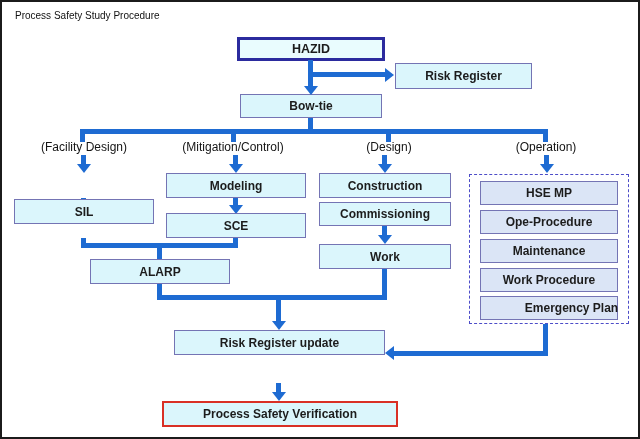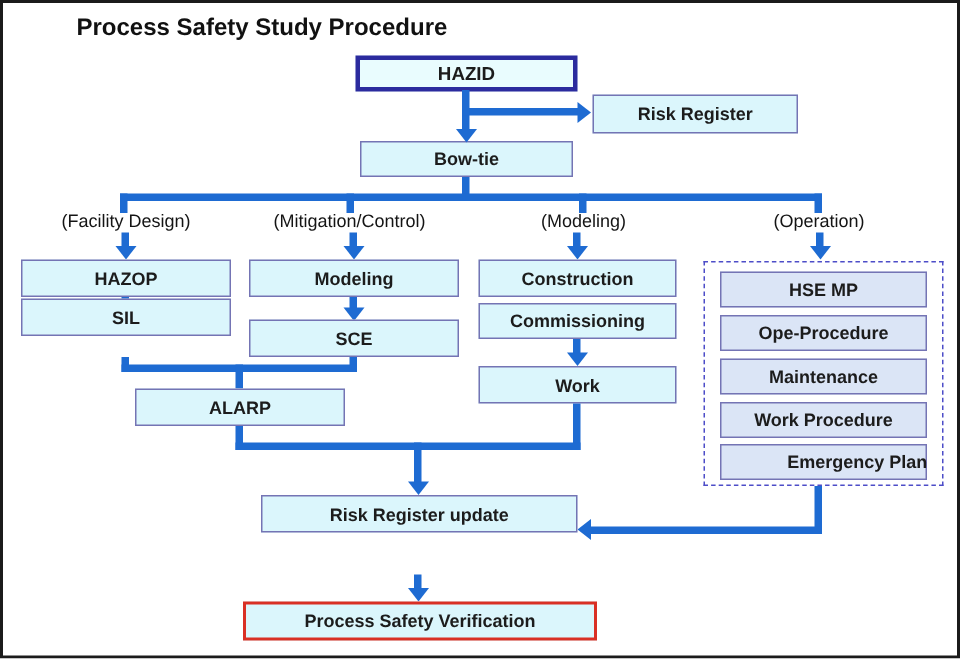--- a/index.html
+++ b/index.html
@@ -12,21 +12,21 @@
     --dashed-border:#4d4dc8;
     --verification-border:#d93025;
   }
   html,body{margin:0;padding:0;background:#fff;}
   .screen{
     position:relative;width:640px;height:439px;box-sizing:border-box;
     background:#fff;border:2px solid #1b1b1b;overflow:hidden;
     font-family:"Liberation Sans","DejaVu Sans",sans-serif;
   }
   .title{
-    position:absolute;left:13px;top:8px;font-size:16px;font-weight:bold;color:#111;margin-left:36px;
+    position:absolute;left:13px;top:8px;font-size:10px;font-weight:normal;color:#111;
   }
   .box{
     position:absolute;box-sizing:border-box;
     background:var(--box-fill-cyan);
     border:1.4px solid var(--box-border);
     display:flex;align-items:center;justify-content:center;
     font-size:12px;color:#1c1c1c;white-space:nowrap;font-weight:bold;
   }
   .box.hazid{background:var(--hazid-fill);border:3px solid var(--hazid-border);font-size:12.5px;}
   .box.lav{background:var(--box-fill-lavender);}
@@ -62,33 +62,32 @@
 
   <div class="vline" style="left:306px;top:116px;width:5px;height:12px;"></div>
   <div class="hline" style="left:78px;top:127px;width:468px;height:5px;"></div>
   <div class="vline" style="left:78px;top:127px;width:5px;height:13px;"></div>
   <div class="vline" style="left:229px;top:127px;width:5px;height:13px;"></div>
   <div class="vline" style="left:384px;top:127px;width:5px;height:13px;"></div>
   <div class="vline" style="left:541px;top:127px;width:5px;height:13px;"></div>
 
   <div class="col-label" style="left:20px;top:138px;width:124px;">(Facility Design)</div>
   <div class="col-label" style="left:160px;top:138px;width:142px;">(Mitigation/Control)</div>
-  <div class="col-label" style="left:327px;top:138px;width:120px;">(Modeling)</div>
+  <div class="col-label" style="left:327px;top:138px;width:120px;">(Design)</div>
   <div class="col-label" style="left:484px;top:138px;width:120px;">(Operation)</div>
 
   <div class="vline" style="left:79px;top:153px;width:5px;height:9px;"></div>
   <div class="ah ah-down" style="left:75px;top:162px;"></div>
   <div class="vline" style="left:231px;top:153px;width:5px;height:9px;"></div>
   <div class="ah ah-down" style="left:227px;top:162px;"></div>
   <div class="vline" style="left:380px;top:153px;width:5px;height:9px;"></div>
   <div class="ah ah-down" style="left:376px;top:162px;"></div>
   <div class="vline" style="left:542px;top:153px;width:5px;height:9px;"></div>
   <div class="ah ah-down" style="left:538px;top:162px;"></div>
 
-  <div class="box" style="left:12px;top:171px;width:140px;height:25px;">HAZOP</div>
   <div class="vline" style="left:79px;top:196px;width:5px;height:8px;"></div>
   <div class="ah ah-down" style="left:75px;top:203px;"></div>
   <div class="box" style="left:12px;top:197px;width:140px;height:25px;">SIL</div>
 
   <div class="box" style="left:164px;top:171px;width:140px;height:25px;">Modeling</div>
   <div class="vline" style="left:231px;top:196px;width:5px;height:8px;"></div>
   <div class="ah ah-down" style="left:227px;top:203px;"></div>
   <div class="box" style="left:164px;top:211px;width:140px;height:25px;">SCE</div>
 
   <div class="vline" style="left:79px;top:236px;width:5px;height:10px;"></div>

